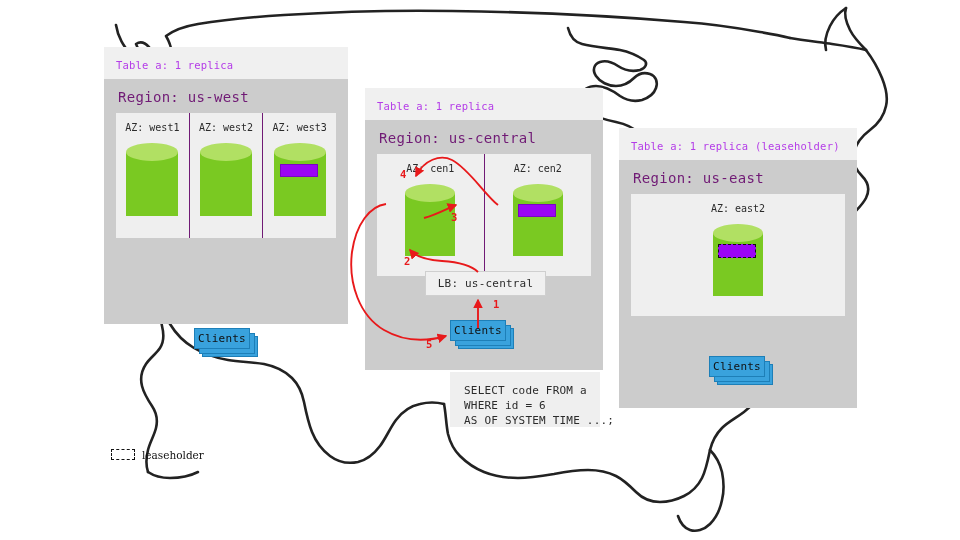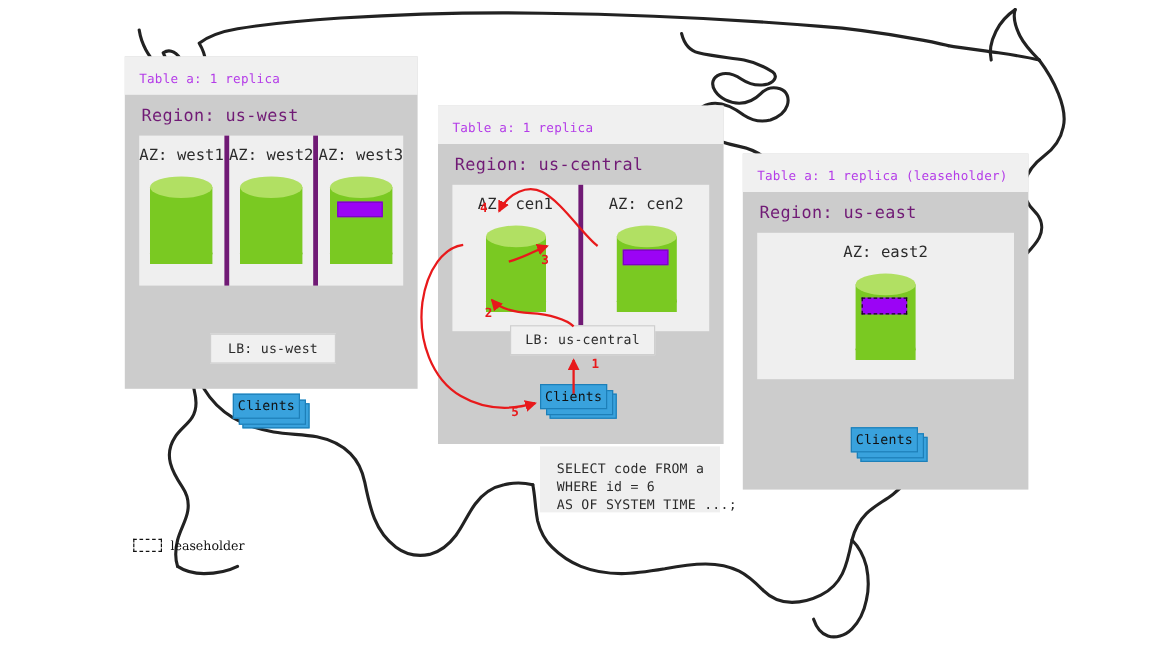--- a/index.html
+++ b/index.html
@@ -14,22 +14,22 @@
 
   
   .region{position:absolute;background:#cccccc;}
   .region-head{background:#f0f0f0;width:100%;box-sizing:border-box;
     padding:7px 12px 6px 12px;}
   .region-head .tbl{color:#b43ce8;font-size:10.5px;letter-spacing:0.2px;white-space:nowrap;}
   .region-title{font-size:14px;color:#701a75;padding:10px 12px 8px 14px;letter-spacing:0.3px;}
 
   .az-row{background:#efefef;margin:0 12px;display:flex;box-sizing:border-box;}
   .az{flex:1;position:relative;box-sizing:border-box;padding-top:9px;}
-  .az + .az{border-left:4px solid #701a75;}
-  .az-label{text-align:center;font-size:13px;color:#2b2b2b;white-space:nowrap;}
+  .az + .az{border-left:1px solid #701a75;}
+  .az-label{text-align:center;font-size:10px;color:#2b2b2b;white-space:nowrap;}
 
   
   .cyl{position:relative;margin:10px auto 0 auto;}
   .cyl .body{position:absolute;left:0;top:9px;width:100%;
     background:#7ac922;}
   .cyl .top{position:absolute;left:0;top:0;width:100%;height:18px;
     background:#b1e063;border-radius:50%;}
   .cyl .bot{position:absolute;left:0;width:100%;height:18px;
     background:#6fb81f;border-radius:50%;}
   .cyl .repl{position:absolute;background:#9b04f5;border:1px solid #7b03c4;
@@ -188,21 +188,20 @@
         <div class="az-label">AZ: west3</div>
         <div class="cyl" style="width:52px;height:82px;">
           <div class="bot" style="top:55px;"></div>
           <div class="body" style="height:64px;"></div>
           <div class="top"></div>
           <div class="repl" style="left:6px;top:21px;width:38px;height:13px;"></div>
         </div>
       </div>
     </div>
 
-    <div class="lb" style="left:71px;top:231px;width:105px;height:25px;">LB: us-west</div>
 
     <div class="clients" style="left:90px;top:281px;width:66px;height:30px;">
       <div class="sheet" style="left:8px;top:8px;width:56px;height:21px;"></div>
       <div class="sheet" style="left:5px;top:5px;width:56px;height:21px;"></div>
       <div class="front" style="width:56px;height:21px;">Clients</div>
     </div>
   </div>
 
   <div class="region" style="left:353px;top:88px;width:238px;height:282px;">
     <div class="region-head">

